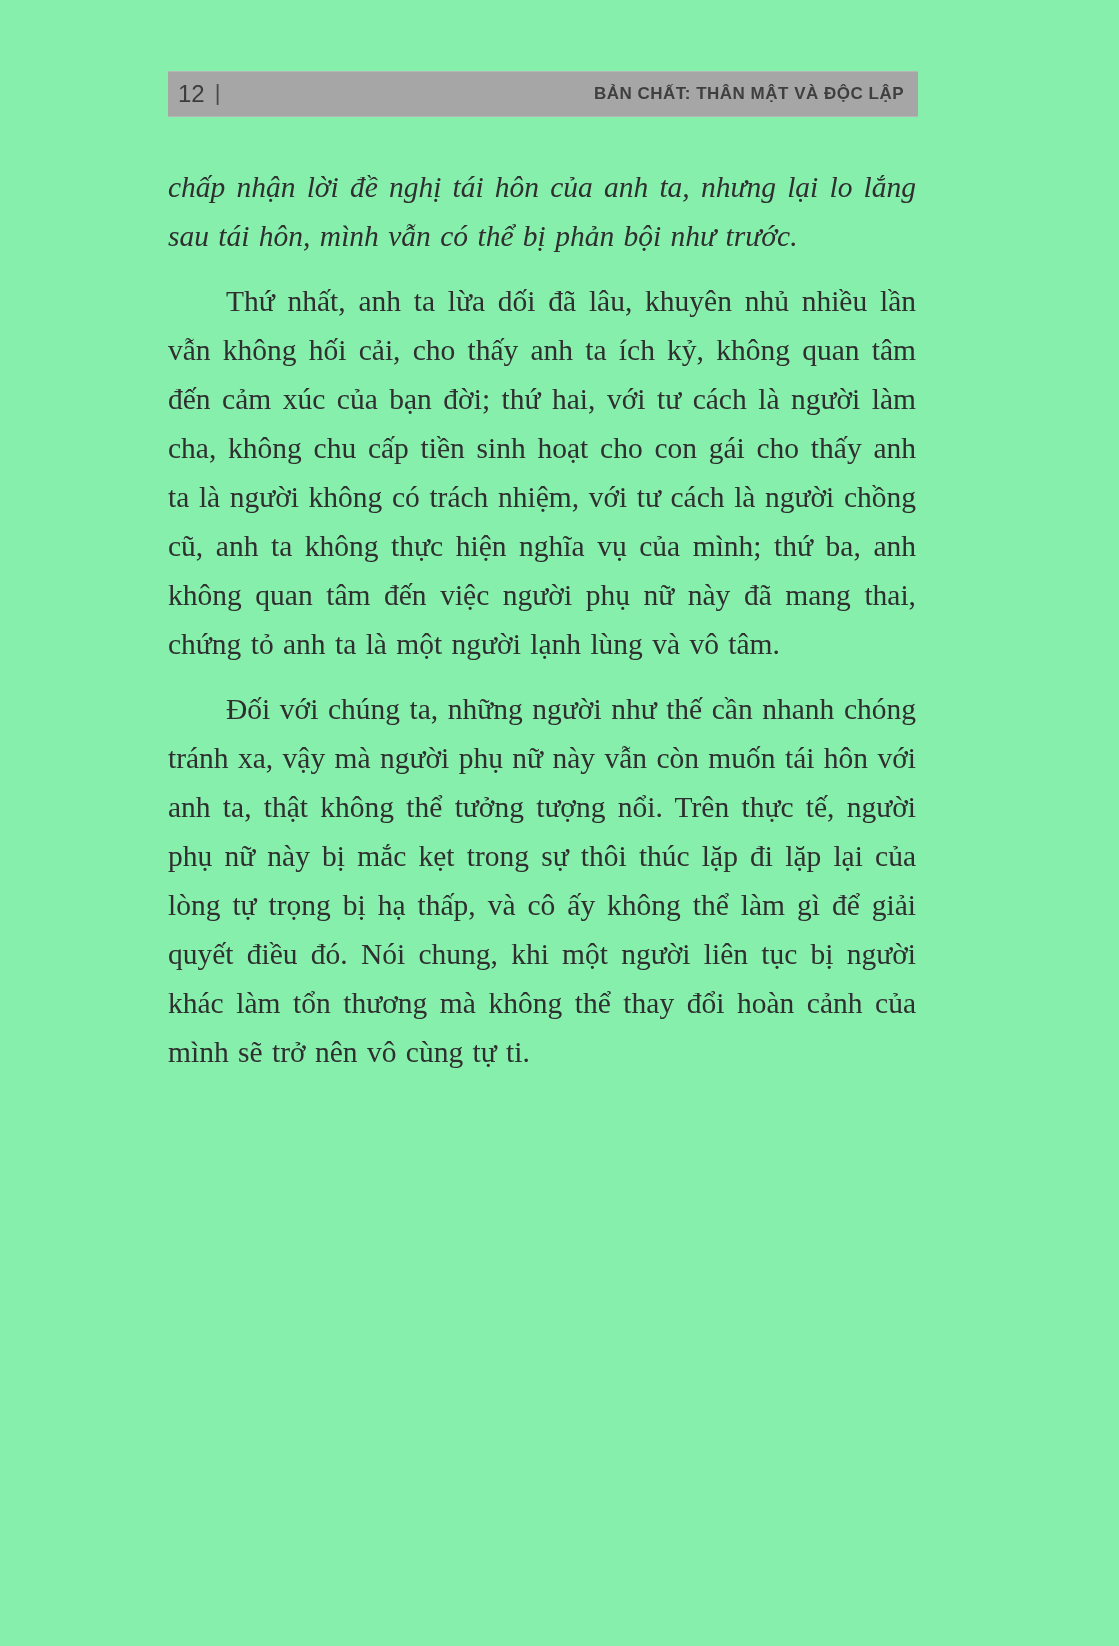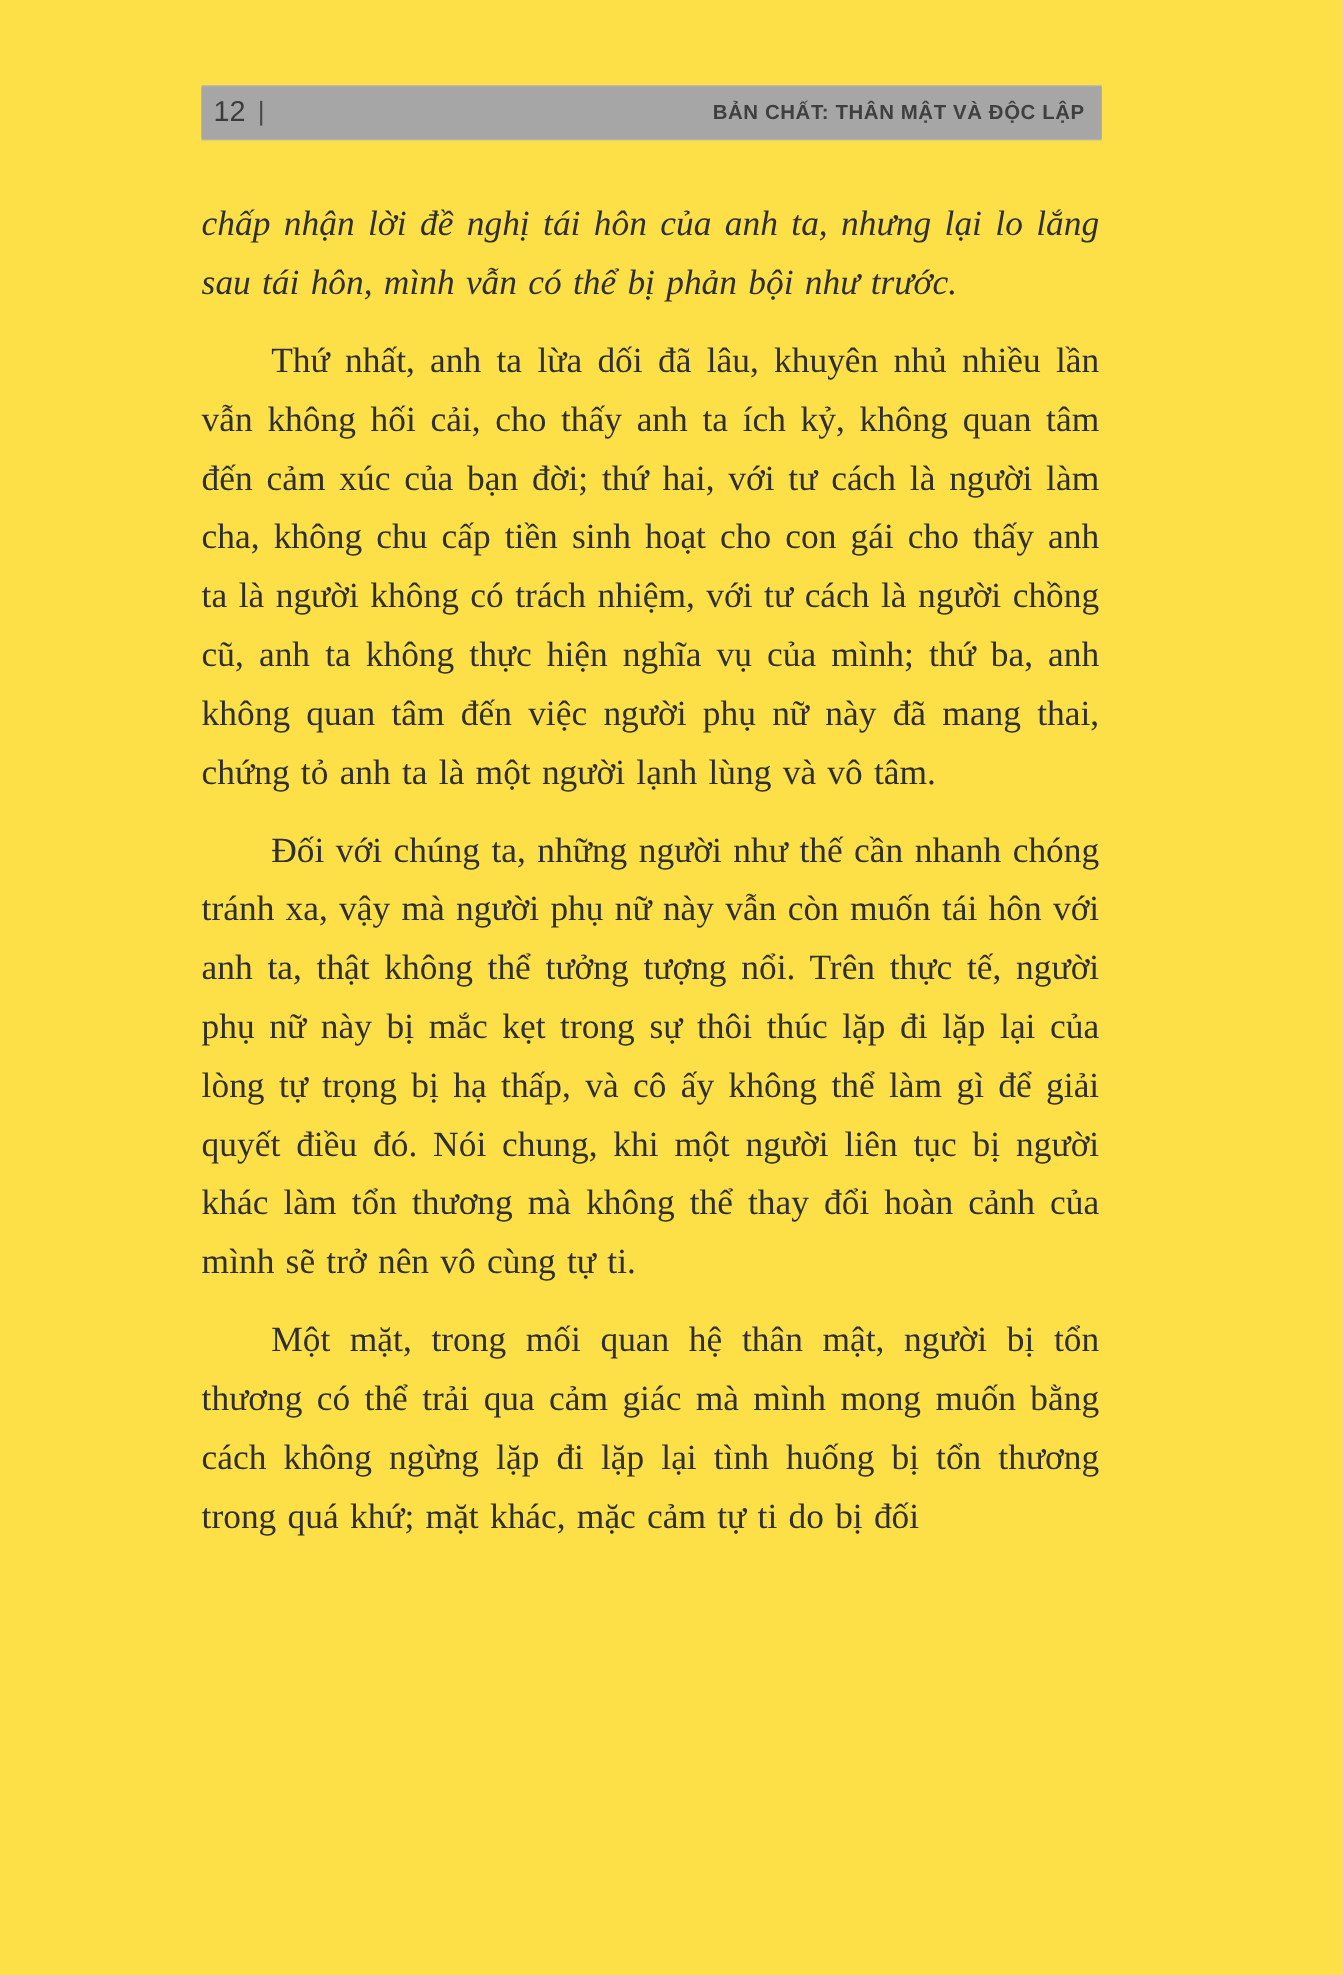--- a/index.html
+++ b/index.html
@@ -4,21 +4,21 @@
 <style>
   html, body {
     margin: 0;
     padding: 0;
     background: #ffffff;
   }
   .page {
     position: relative;
     width: 1119px;
     height: 1646px;
-    background: #fde047;
+    background: #86efac;
     overflow: hidden;
     font-family: "Liberation Serif", "DejaVu Serif", serif;
     color: #2f2f2f;
   }
   
   .header-band {
     position: absolute;
     top: 72px;
     left: 168px;
     width: 750px;
@@ -89,16 +89,15 @@
       <span class="page-number">12</span>
       <span class="page-number-sep">|</span>
     </div>
     <div class="header-title">BẢN CHẤT: THÂN MẬT VÀ ĐỘC LẬP</div>
   </header>
 
   <main class="text-column">
     <p class="para continuation">chấp nhận lời đề nghị tái hôn của anh ta, nhưng lại lo lắng sau tái hôn, mình vẫn có thể bị phản bội như trước.</p>
     <p class="para">Thứ nhất, anh ta lừa dối đã lâu, khuyên nhủ nhiều lần vẫn không hối cải, cho thấy anh ta ích kỷ, không quan tâm đến cảm xúc của bạn đời; thứ hai, với tư cách là người làm cha, không chu cấp tiền sinh hoạt cho con gái cho thấy anh ta là người không có trách nhiệm, với tư cách là người chồng cũ, anh ta không thực hiện nghĩa vụ của mình; thứ ba, anh không quan tâm đến việc người phụ nữ này đã mang thai, chứng tỏ anh ta là một người lạnh lùng và vô tâm.</p>
     <p class="para">Đối với chúng ta, những người như thế cần nhanh chóng tránh xa, vậy mà người phụ nữ này vẫn còn muốn tái hôn với anh ta, thật không thể tưởng tượng nổi. Trên thực tế, người phụ nữ này bị mắc kẹt trong sự thôi thúc lặp đi lặp lại của lòng tự trọng bị hạ thấp, và cô ấy không thể làm gì để giải quyết điều đó. Nói chung, khi một người liên tục bị người khác làm tổn thương mà không thể thay đổi hoàn cảnh của mình sẽ trở nên vô cùng tự ti.</p>
-    <p class="para">Một mặt, trong mối quan hệ thân mật, người bị tổn thương có thể trải qua cảm giác mà mình mong muốn bằng cách không ngừng lặp đi lặp lại tình huống bị tổn thương trong quá khứ; mặt khác, mặc cảm tự ti do bị đối</p>
   </main>
 
 </div>
 
 </body></html>

